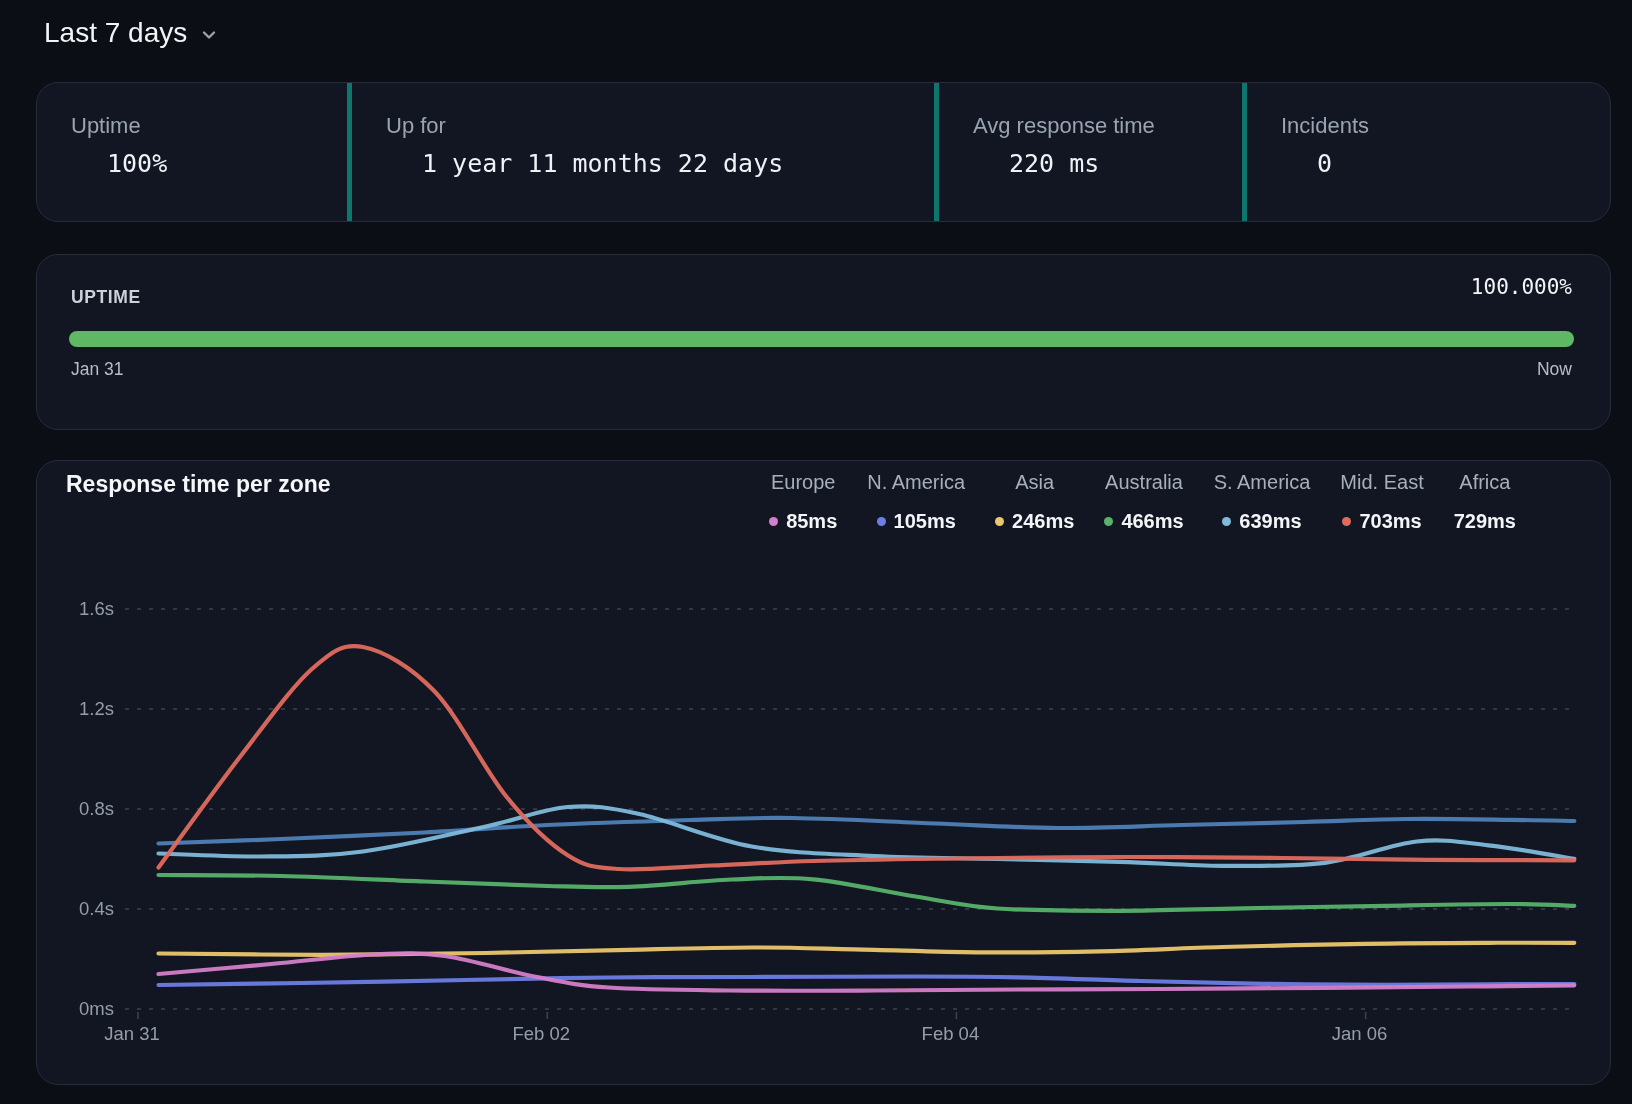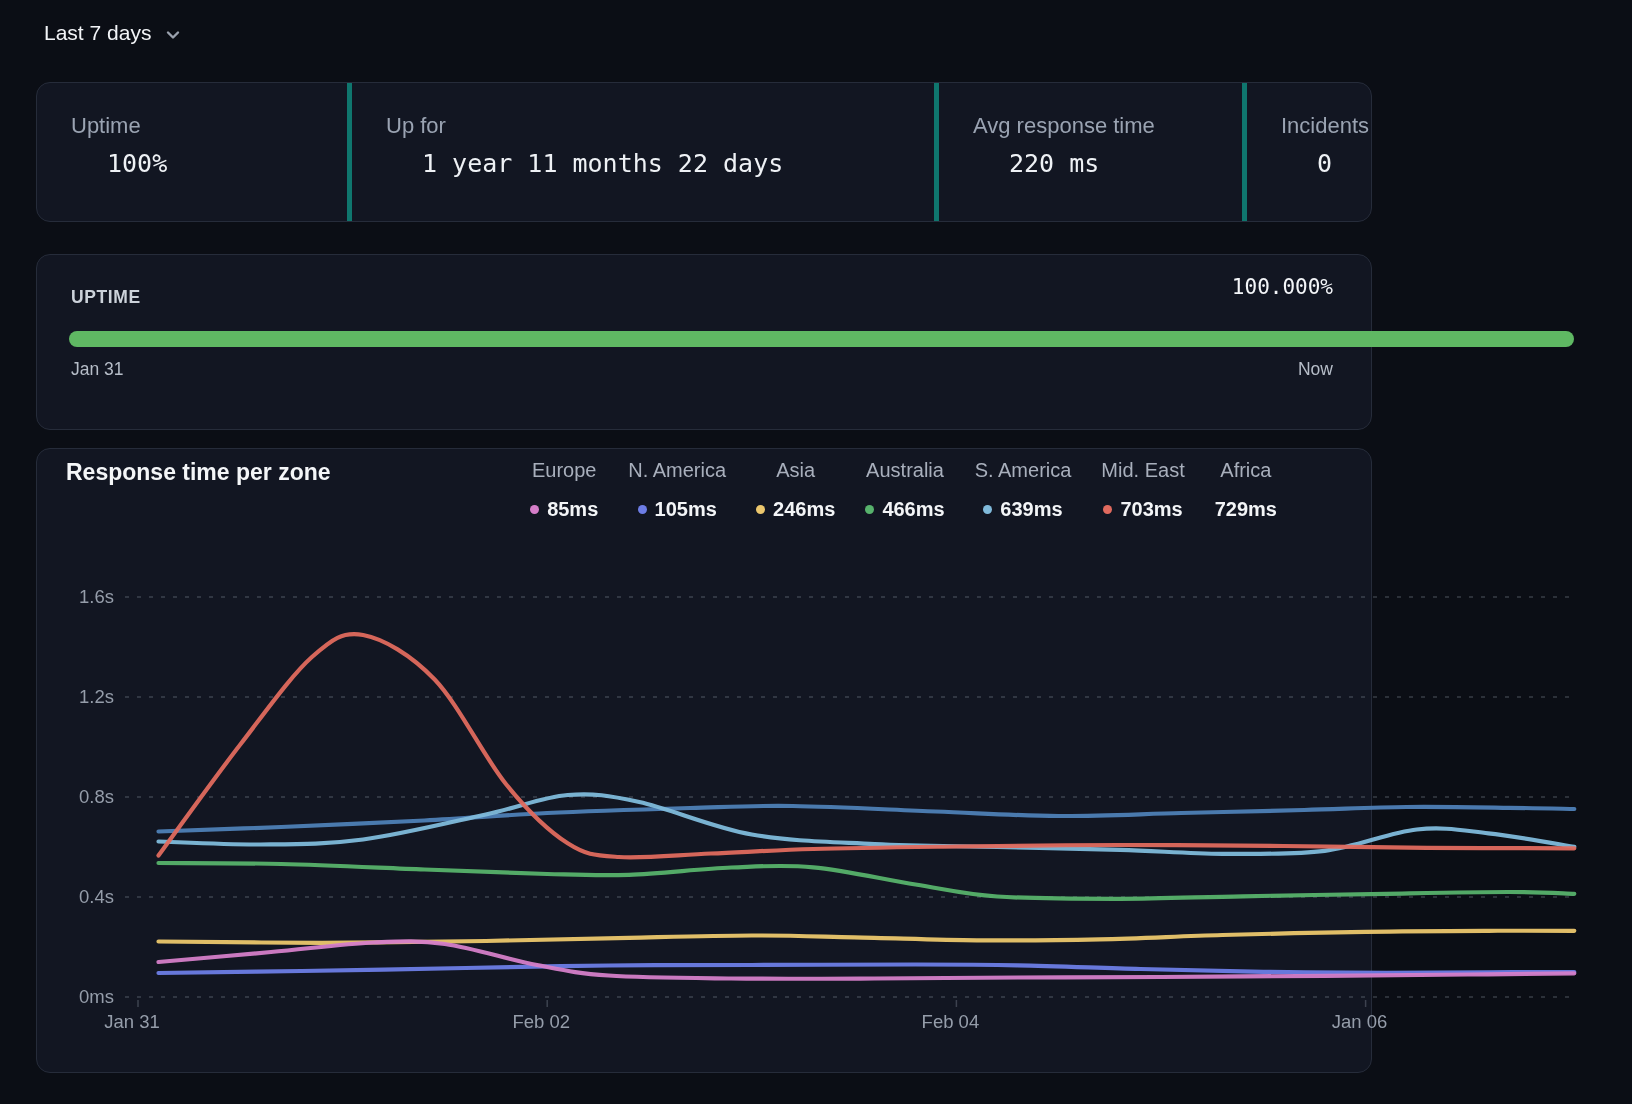--- a/index.html
+++ b/index.html
@@ -1,43 +1,43 @@
 <!DOCTYPE html>
 <html><head>
 <meta charset="utf-8">
 <style>
   html,body{margin:0;padding:0;background:#0b0e15;}
   body{width:1632px;height:1104px;position:relative;font-family:"Liberation Sans",sans-serif;overflow:hidden;}
   .mono{font-family:"DejaVu Sans Mono",monospace;}
 
   
   .range-picker{position:absolute;left:44px;top:14px;height:38px;display:flex;align-items:center;gap:13px;cursor:pointer;}
-  .range-label{font-size:21px;color:#f2f4f7;font-weight:500;}
+  .range-label{font-size:28px;color:#f2f4f7;font-weight:500;}
   .chev{width:18px;height:18px;margin-top:3px;}
 
   
-  .card{position:absolute;left:36px;width:1336px;background:#121622;border:1px solid #262c3a;border-radius:14px;box-sizing:border-box;}
+  .card{position:absolute;left:36px;width:1575px;background:#121622;border:1px solid #262c3a;border-radius:22px;box-sizing:border-box;}
 
   
   .stats{top:82px;height:140px;display:flex;}
   .stat-col{padding:30px 0 0 34px;box-sizing:border-box;}
   .stat-col + .stat-col{border-left:5px solid #0f766e;}
   .c1{width:310px;}.c2{width:587px;}.c3{width:308px;}.c4{flex:1;}
   .stat-label{font-size:22px;color:#9aa3b2;}
   .stat-value{margin-top:10px;font-size:25px;color:#eef1f5;margin-left:36px;}
 
   
   .uptime{top:254px;height:176px;}
   .uptime-title{position:absolute;left:34px;top:32px;font-size:17.5px;font-weight:600;letter-spacing:0.6px;color:#ccd2da;}
   .uptime-percent{position:absolute;right:38px;top:20px;font-size:21px;color:#f3f5f8;}
   .uptime-bar{position:absolute;left:32px;top:76px;width:1505px;height:16px;border-radius:8px;}
   .uptime-dates{position:absolute;left:34px;right:38px;top:104px;display:flex;justify-content:space-between;font-size:17.5px;color:#b6bdc8;}
 
   
-  .chartcard{top:448px;height:625px;}
+  .chartcard{top:460px;height:625px;}
   .chart-title{position:absolute;left:29px;top:10px;font-size:23px;font-weight:700;color:#f4f6f8;}
   .legend{position:absolute;top:10px;right:94px;display:flex;gap:30px;}
   .legend-item{display:flex;flex-direction:column;align-items:center;gap:16px;cursor:pointer;}
   .legend-name{font-size:20px;color:#a8afbc;white-space:nowrap;}
   .legend-valrow{display:flex;align-items:center;gap:8px;}
   .legend-dot{width:9px;height:9px;border-radius:50%;flex:none;}
   .legend-value{font-size:20px;font-weight:600;color:#f3f5f7;}
   .plot{position:absolute;left:0;top:0;width:1575px;height:623px;}
   .axis-label{position:absolute;font-size:18.5px;color:#959daa;}
   .y-axis-label{width:60px;text-align:right;}

